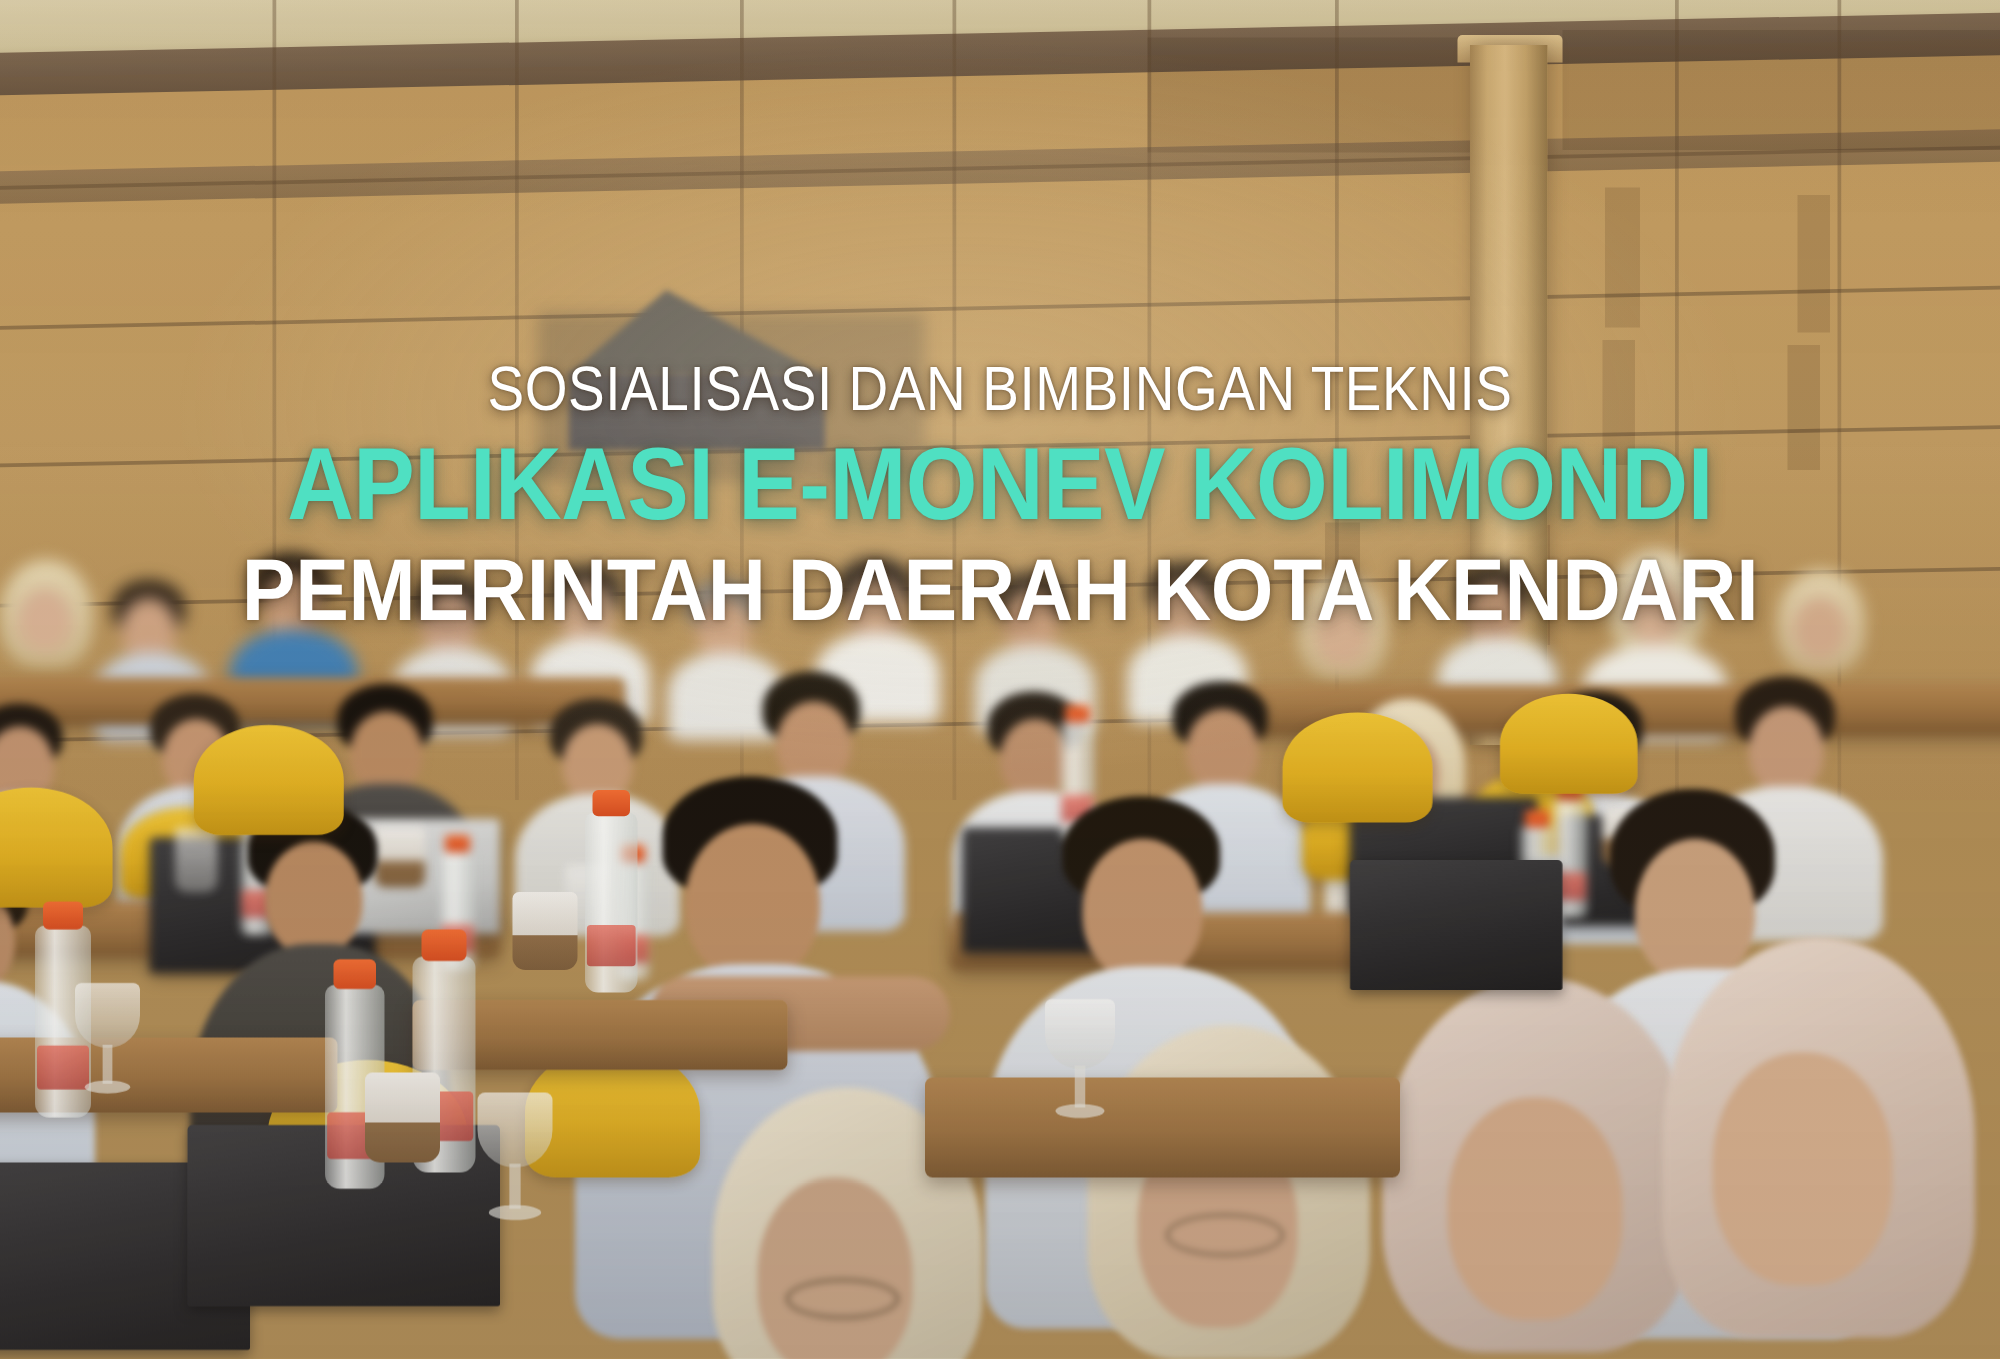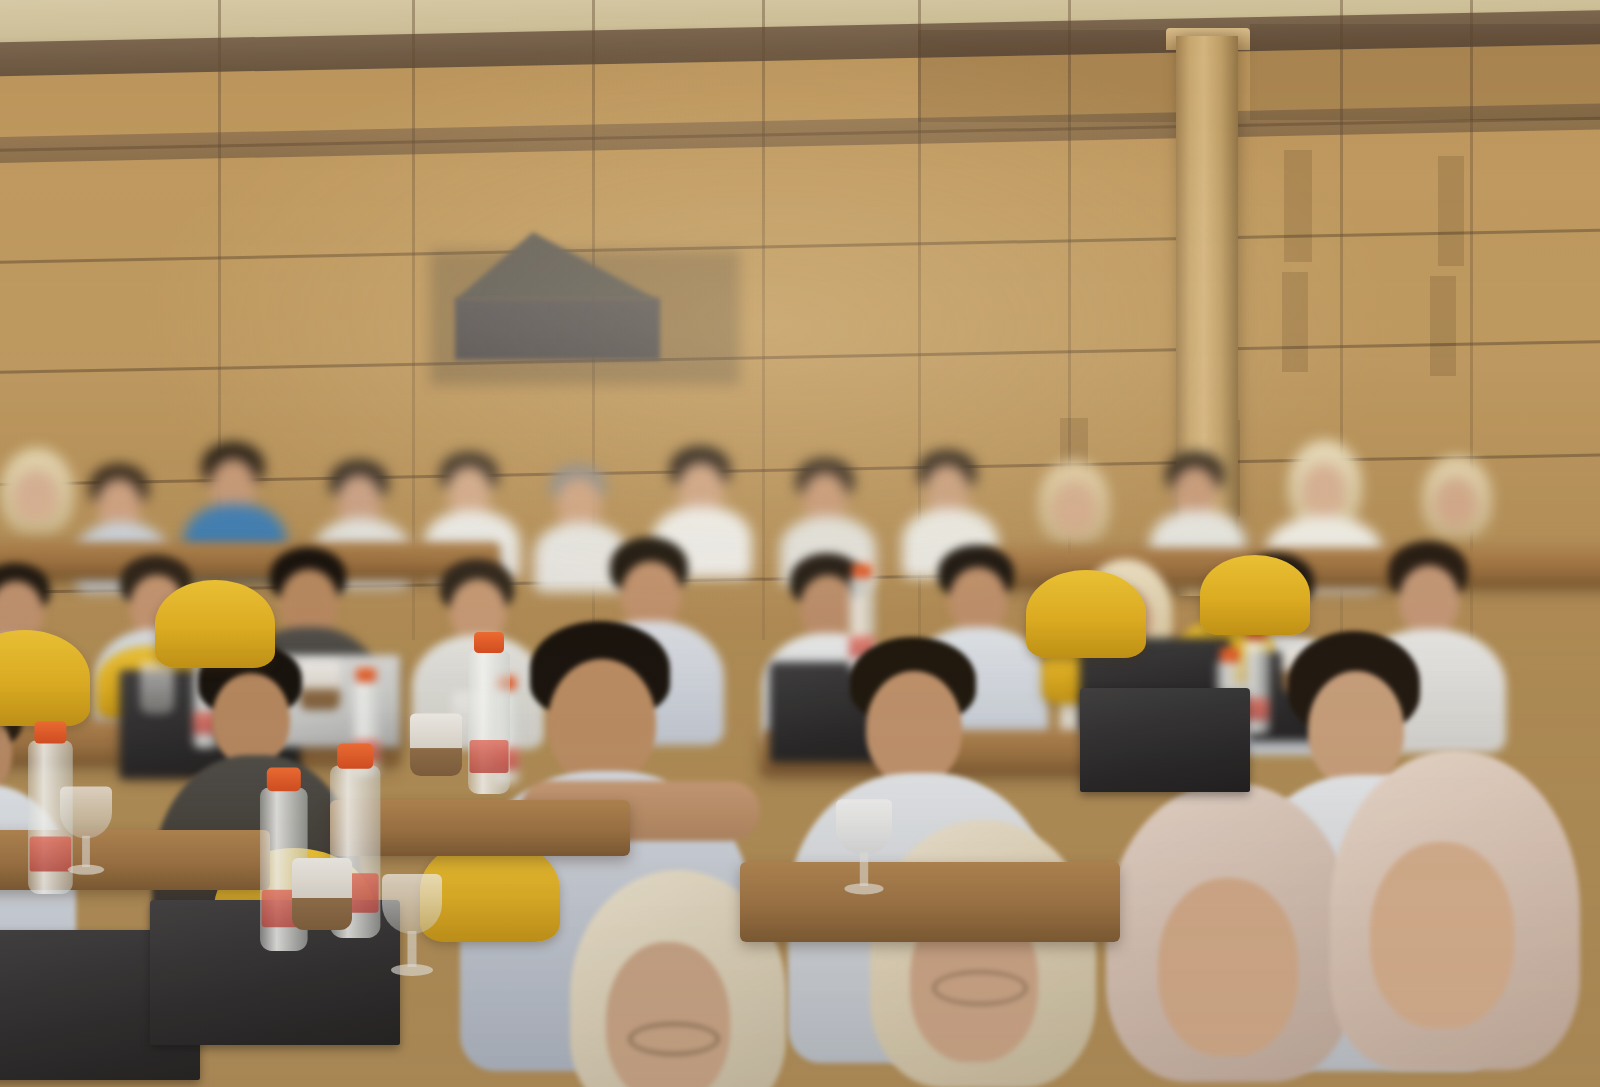--- a/index.html
+++ b/index.html
@@ -504,14 +504,19 @@
           <div class="foot"></div>
         </div>
 
       <div class="cup" style="left:292px; top:452px; transform:scale(1.5);transform-origin:bottom left;"></div>
       <div class="cup" style="left:410px; top:298px; transform:scale(1.3);transform-origin:bottom left;"></div>
     </div>
 
     <div class="haze"></div>
   </div>
 
+  <div class="titleblock">
+    <div class="t-line1">SOSIALISASI DAN BIMBINGAN TEKNIS</div>
+    <div class="t-line2">APLIKASI E-MONEV KOLIMONDI</div>
+    <div class="t-line3">PEMERINTAH DAERAH KOTA KENDARI</div>
+  </div>
 
 </div>
 
 </body></html>

